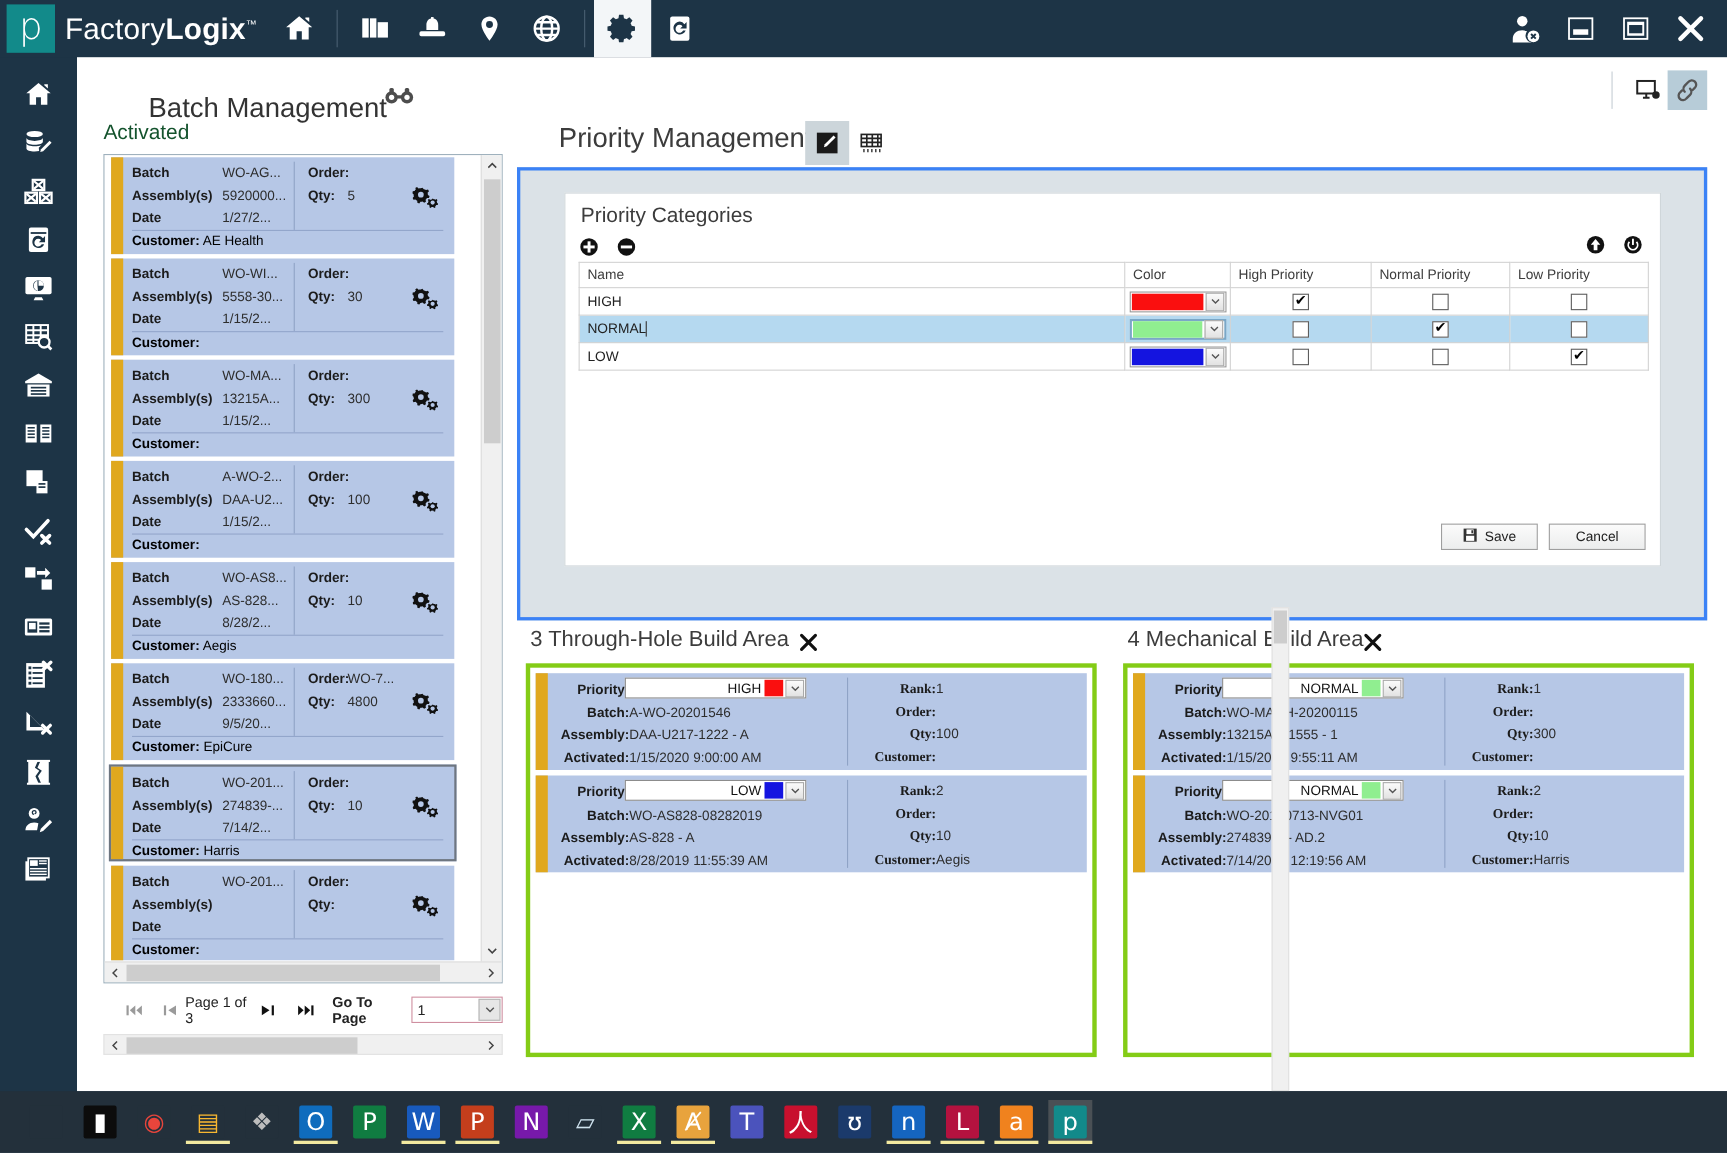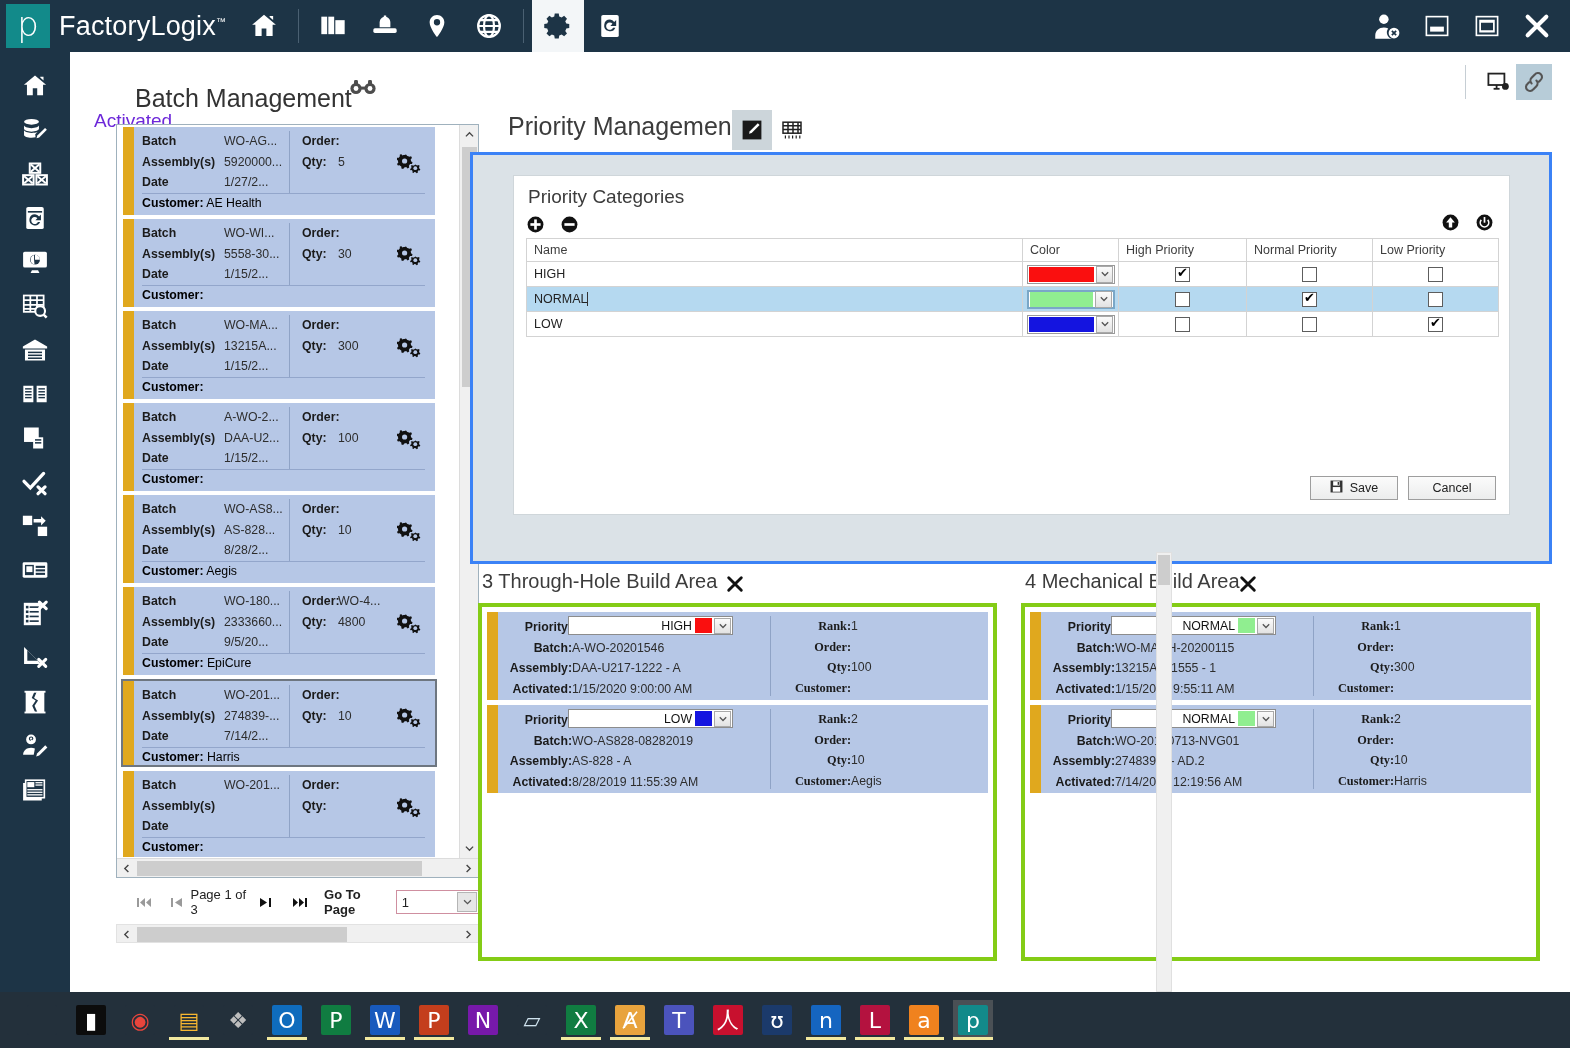--- a/index.html
+++ b/index.html
@@ -16,21 +16,21 @@
   #topbar {
     position:absolute; left:0; top:0; width:1570px; height:52px;
     background:#1d3446; display:flex; align-items:center;
   }
   .logo-p {
     width:44px; height:44px; margin-left:6px; background:#128a8a;
     color:#fff; font-size:34px; line-height:40px; text-align:center;
     font-family:"DejaVu Sans", sans-serif; font-weight:300;
   }
   .brandtxt { color:#fff; font-size:27px; margin-left:9px; font-weight:300; letter-spacing:.2px;}
-  .brandtxt b { font-weight:400; }
+  .brandtxt b { font-weight:700; }
   .tm { font-size:10px; vertical-align:super; }
   .topicon {
     width:52px; height:52px; display:flex; align-items:center; justify-content:center;
     color:#fff;
   }
   .topicon svg { display:block; }
   .topicon.active { background:#f3f6f8; color:#1d3446; }
   .tsep { width:1px; height:34px; background:#4a6072; margin:0 8px; }
   .winbtn { width:50px; height:52px; display:flex; align-items:center; justify-content:center; color:#fff; }
 
@@ -52,24 +52,24 @@
     position:absolute; left:65px; top:14px; font-size:25px; color:#333; font-weight:300;margin-top:18px;
   }
   #binoculars { position:absolute; left:280px; top:27px; }
   .hdr-right { position:absolute; right:18px; top:12px; display:flex; align-items:center; }
   .hdr-sep { width:1px; height:34px; background:#c6ced4; margin-right:14px; }
   .hdr-btn { width:36px; height:36px; display:flex; align-items:center; justify-content:center; }
   .hdr-btn.sel { background:#b7ccd8; }
 
   
   #activated-label {
-    position:absolute; left:24px; top:58px; font-size:19px; color:#6d28d9; font-weight:300;
+    position:absolute; left:24px; top:58px; font-size:19px; color:#14532d; font-weight:300;
   }
   #batchpanel {
-    position:absolute; left:24px; top:72px; width:363px; height:820px;margin-left:22px;
+    position:absolute; left:24px; top:88px; width:363px; height:820px;
   }
   #batchlist-wrap {
     position:absolute; left:0; top:0; width:363px; height:754px;
     background:#fff; border:1px solid #9fb1bd; overflow:hidden;
   }
   #batchlist { position:absolute; left:0; top:0; width:330px; height:732px; overflow:hidden; }
   .bcard {
     position:relative; margin:2px 2px 4px 6px; width:312px; height:88px;
     background:#b6c7e6; display:flex;
   }
@@ -693,21 +693,21 @@
                 <span class="blabel">Assembly(s)</span>
                 <span class="bval">2333660...</span>
               </div>
               <div class="brow">
                 <span class="blabel">Date</span>
                 <span class="bval">9/5/20...</span>
               </div>
               <div class="bcol2">
                 <div class="brow">
                   <span class="blabel">Order:</span>
-                  <span class="bval">WO-4...</span>
+                  <span class="bval">WO-7...</span>
                 </div>
                 <div class="brow">
                   <span class="blabel">Qty:</span>
                   <span class="bval">4800</span>
                 </div>
               </div>
               <span class="bgear"><svg width="24" height="22" viewBox="0 0 24 22" fill="#111">
                   <path d="M9 1.6 10.3 3c.7.1 1.4.4 2 .8l1.8-.5.9 1.6-1.3 1.3c.2.6.3 1.3.3 2l1.5 1-.5 1.8-1.9.1c-.3.6-.7 1.1-1.2 1.6l.3 1.8-1.6.9-1.4-1.3a5.6 5.6 0 0 1-2 .3l-1 1.5-1.8-.5-.1-1.9a5.6 5.6 0 0 1-1.6-1.2l-1.8.3-.9-1.6 1.3-1.4a5.6 5.6 0 0 1-.3-2l-1.5-1 .5-1.8 1.9-.1c.3-.6.7-1.1 1.2-1.6L2.5 2l1.6-.9 1.4 1.3c.6-.2 1.3-.3 2-.3z"></path>
                   <circle cx="7.6" cy="8" r="2.6" fill="#b6c7e6"></circle>
                   <path d="M18.4 11.4l1 .8c.5 0 1 .1 1.4.3l1.1-.5.8 1-.7 1c.2.4.3.9.3 1.4l1 .8-.4 1.2-1.3-.1c-.2.4-.5.8-.9 1.1l.1 1.3-1.2.5-.8-1c-.5.1-1 0-1.4-.1l-.9.9-1.1-.6.2-1.3c-.4-.3-.7-.6-.9-1l-1.3.1-.3-1.3 1.1-.6c0-.5.1-1 .3-1.4l-.5-1.2 1-.8 1 .8c.4-.2.9-.4 1.4-.4z"></path>

